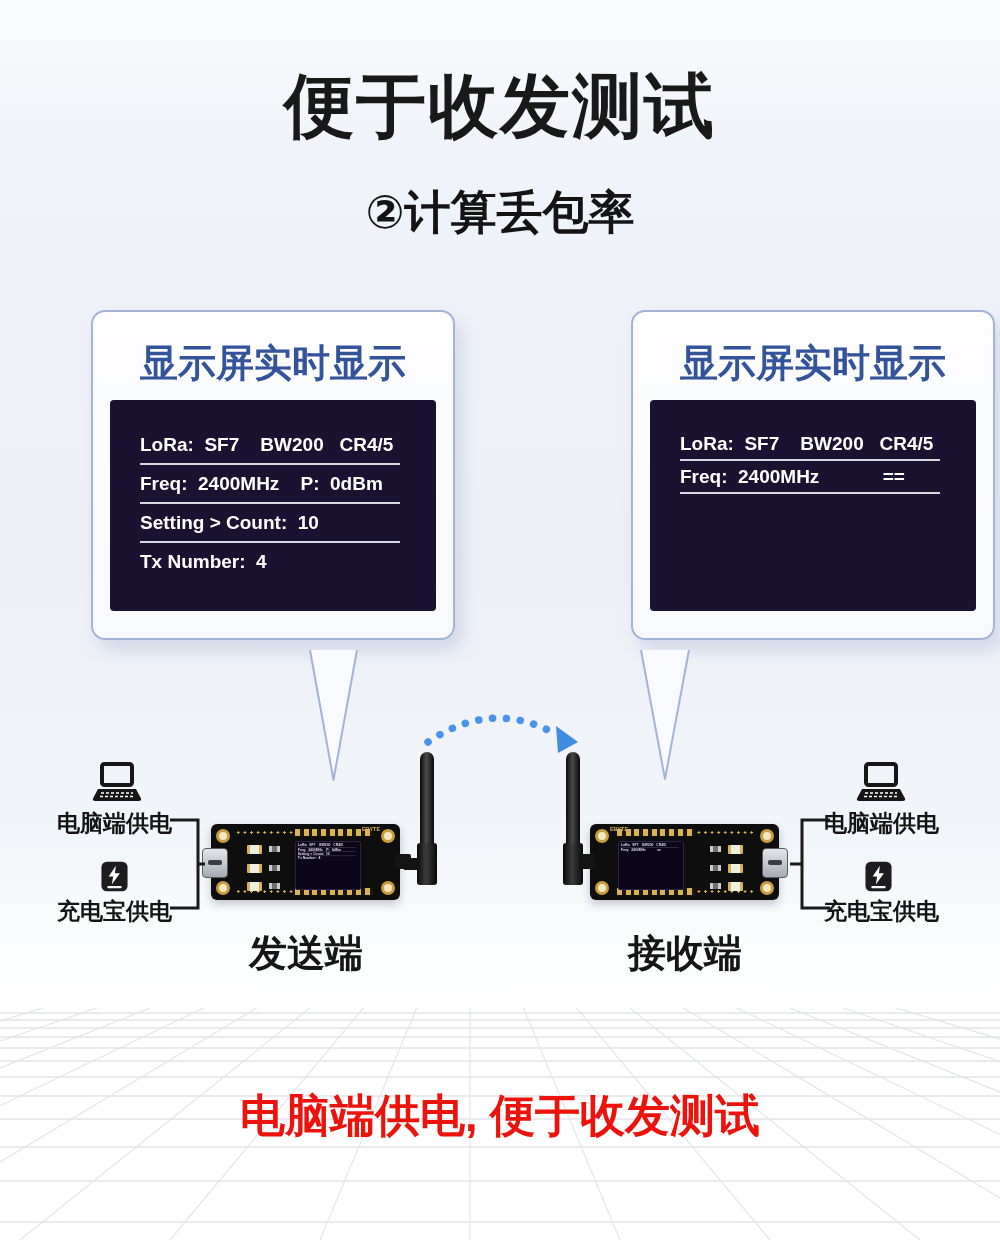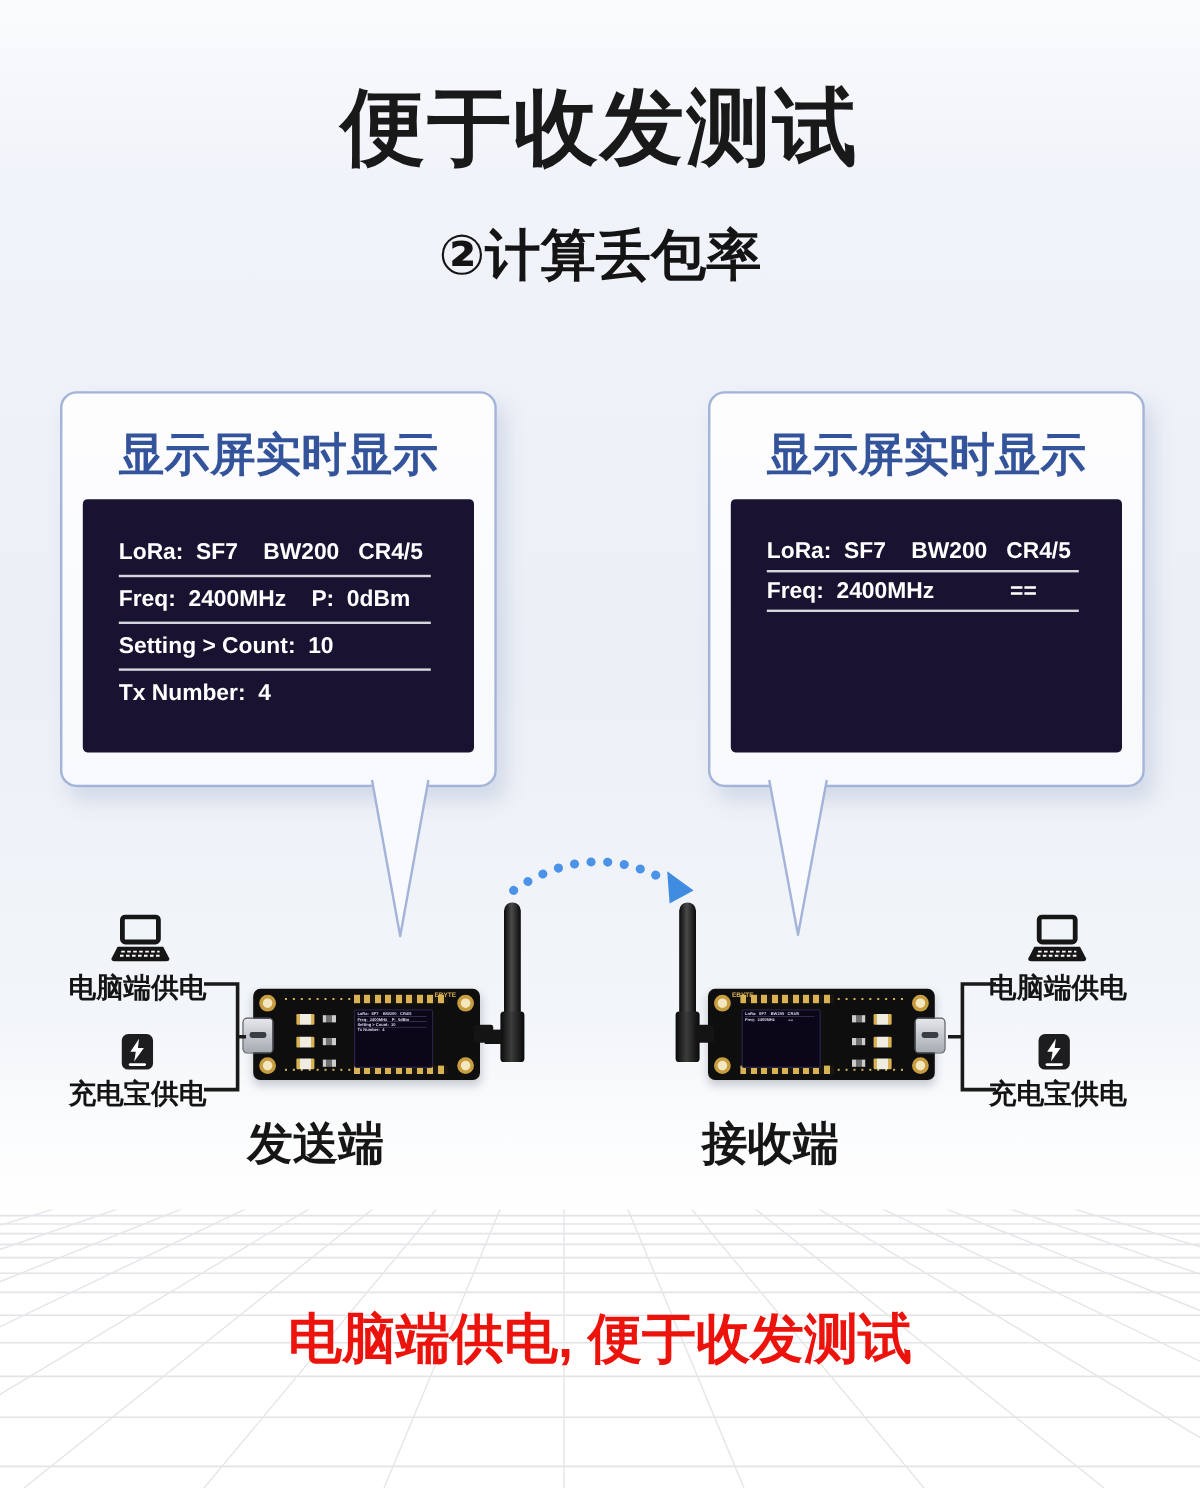--- a/index.html
+++ b/index.html
@@ -6,22 +6,22 @@
   body{font-family:"Liberation Sans","DejaVu Sans",sans-serif;background:#fff;}
   .canvas{position:relative;width:1000px;height:1240px;overflow:hidden;margin:0 auto;
     background:linear-gradient(180deg,#fafbfd 0%,#f0f3f9 12%,#eceff6 45%,#f2f5f9 68%,#fbfcfd 76%,#ffffff 82%,#ffffff 100%);}
   .abs{position:absolute;}
 
   
   .title{left:0;top:60px;width:1000px;text-align:center;font-size:70px;font-weight:bold;color:#191919;letter-spacing:2px;}
   .subtitle{left:0;top:182px;width:1000px;display:flex;justify-content:center;gap:54px;font-size:46px;font-weight:bold;color:#141414;}
 
   
-  .callout{top:326px;width:360px;height:326px;background:linear-gradient(180deg,#fdfdfe,#f7f9fc);
-    border:2px solid #a3b4d8;border-radius:14px;box-shadow:7px 11px 16px rgba(130,150,190,.25);}
+  .callout{top:310px;width:360px;height:326px;background:linear-gradient(180deg,#fdfdfe,#f7f9fc);
+    border:2px solid #a3b4d8;border-radius:14px;box-shadow:7px 11px 16px rgba(130,150,190,.25);margin-left:41px;}
   .callout-l{left:50px;} .callout-r{left:590px;}
   .callout-title{margin-top:26px;text-align:center;font-size:38px;font-weight:bold;color:#33539b;}
   .screen{position:absolute;left:17px;right:17px;top:88px;bottom:27px;background:#191230;border-radius:4px;
     padding:26px 36px 0 30px;box-sizing:border-box;}
   .s-row{display:flex;align-items:center;height:37px;color:#fff;font-weight:bold;font-size:19px;white-space:pre;}
   .screen-r{padding-top:28px;}
   .screen-r .s-row{height:31px;}
   .sep{border-bottom:2.5px solid #d6d7dd;}
 
   
@@ -57,21 +57,21 @@
   .board-r .cmp{left:auto;right:58px;}
   .oled{left:84px;top:17px;width:64px;height:47px;background:#0b0618;border:1px solid #2a2444;border-radius:2px;overflow:hidden;}
   .board-r .oled{left:28px;}
   .oled-in{width:246px;transform:scale(0.26);transform-origin:0 0;padding:4px 0 0 7px;}
   .o-row{width:222px;font-size:13px;line-height:15.5px;color:#ded9f2;font-weight:bold;white-space:pre;border-bottom:1px solid #8b86a6;}
   .o-row:last-child{border-bottom:none;}
   .jack{right:-11px;top:30px;width:16px;height:15px;background:#141414;border-radius:2px;}
   .board-r .jack{right:auto;left:-11px;}
   .logo{right:20px;top:2px;color:#d9b254;font-size:9px;font-weight:bold;transform:scale(0.6);transform-origin:top right;white-space:pre;}
   .board-r .logo{right:auto;left:20px;transform-origin:top left;}
-  .module-label{width:200px;text-align:left;font-size:38px;font-weight:bold;color:#161616;font-family:Liberation Serif, serif;}
+  .module-label{width:200px;text-align:center;font-size:38px;font-weight:bold;color:#161616;font-family:Liberation Serif, serif;}
   .ml-l{left:206px;top:928px;} .ml-r{left:585px;top:928px;}
 
   
   .rod{width:14px;height:102px;background:linear-gradient(90deg,#0a0a0a,#4a4a4a 45%,#0a0a0a);border-radius:7px 7px 2px 2px;}
   .rod-l{left:420px;top:752px;} .rod-r{left:566px;top:752px;}
   .sleeve{width:20px;height:42px;background:linear-gradient(90deg,#090909,#3c3c3c 45%,#090909);border-radius:3px;}
   .sl-l{left:417px;top:843px;} .sl-r{left:563px;top:843px;}
   .stub{width:14px;height:12px;background:#141414;top:858px;}
   .st-l{left:404px;}
 

